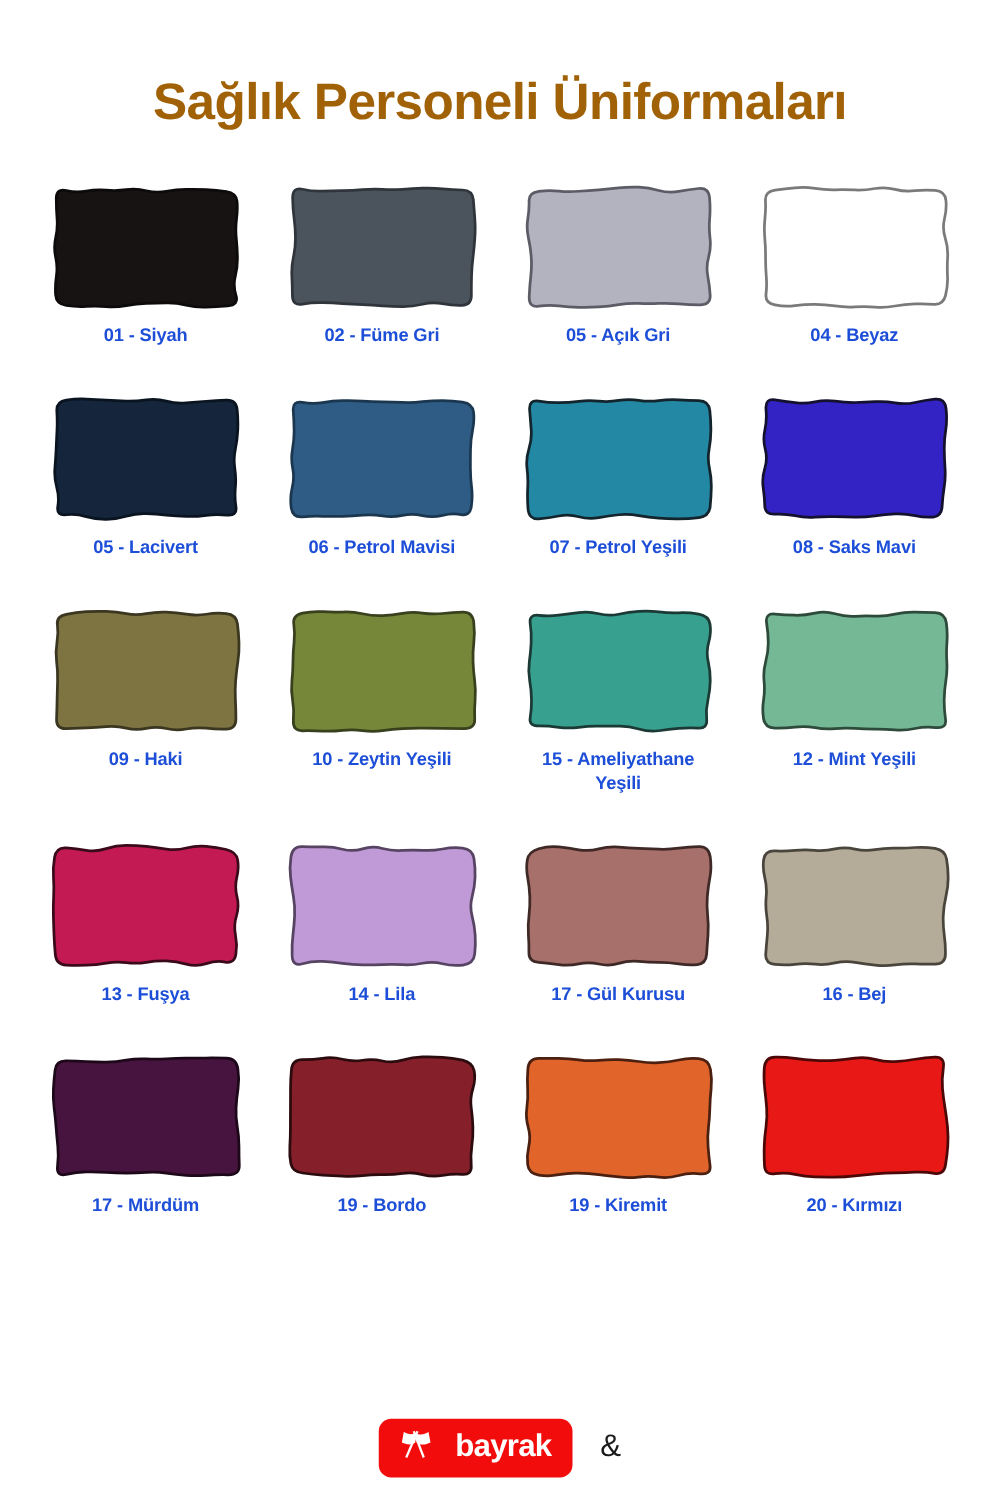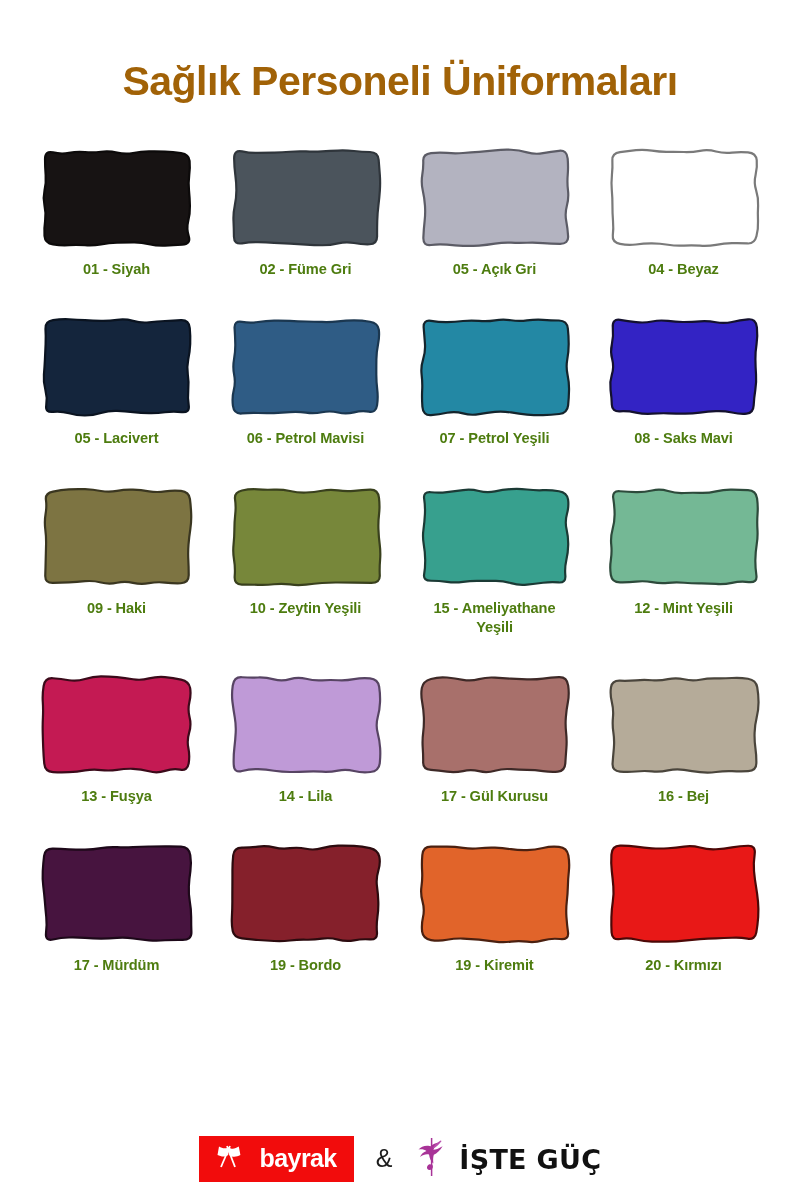--- a/index.html
+++ b/index.html
@@ -52,21 +52,21 @@
   .swatch-wrap svg {
     display: block;
     width: 156px;
     height: 104px;
     overflow: visible;
   }
   .cell-label {
     margin-top: 10px;
     font-size: 14.6px;
     font-weight: 600;
-    color: #4d7c0f;
+    color: #1d4ed8;
     text-align: center;
     line-height: 1.32;
     letter-spacing: -0.1px;
     width: 160px;
   }
   .row-pad {
     height: 36px;
   }
 
   
@@ -79,21 +79,21 @@
     align-items: center;
     justify-content: center;
     gap: 22px;
   }
   .logo-bayrak {
     background: #f20c0c;
     display: flex;
     align-items: center;
     gap: 7px;
     padding: 7px 17px 9px 14px;
-    border-radius: 0;
+    border-radius: 10px;
   }
   .logo-bayrak .flags { display: block; }
   .logo-bayrak .wordmark {
     color: #ffffff;
     font-size: 25px;
     font-weight: 700;
     letter-spacing: -0.6px;
     line-height: 1;
   }
   .amp {
@@ -312,25 +312,14 @@
         <path d="M22 24 L14 3" stroke="#ffffff" stroke-width="1.8" fill="none"></path>
         <path d="M16.5 4 C12 6.5 9 5 6 3.5 L4.5 12 C8 13.5 11.5 14.5 15.2 12 Z" fill="#ffffff"></path>
         <path d="M15.2 4.2 C19 6.8 22.5 5.5 25.8 3.6 L27.4 12 C23.8 13.8 20 14.6 16.3 12.2 Z" fill="#ffffff"></path>
       </svg>
     </span>
     <span class="wordmark">bayrak</span>
   </div>
 
   <span class="amp">&amp;</span>
 
-  <div class="logo-isteguc">
-    <span>
-      <svg width="36" height="42" viewBox="0 0 36 42" aria-hidden="true">
-        <path d="M17.6 2 L17.6 40" stroke="#a83397" stroke-width="1.5" fill="none"></path>
-        <path d="M15.5 10 C11 9 7 11 4.5 13.5 C8 13 10.5 13.6 12.5 15 C9.5 16 7.2 18.2 6 21 C9 18.6 12 17.8 15 18.4 C15.6 22.4 17 25.4 19.4 27.6 C19 24.2 19 21.4 19.8 18.8 C23 17.2 26 14.4 28.6 10.2 C24.6 12.6 21.6 13.8 19.4 13.8 C20.6 11 22.4 8.8 25 6.6 C21.6 7.2 18.8 8.4 16.8 10.2 Z" fill="#a83397"></path>
-        <path d="M26.5 4.5 C22.5 7 20 9.6 18.6 12.6 C22 11.4 25 8.8 27.6 5 Z" fill="#b94fae"></path>
-        <path d="M15.2 28.2 C13.2 29.4 12.4 31.4 13.4 33 C14.4 34.4 16.6 34.4 18 33 C19.2 31.8 19.2 29.8 18 28.6 Z" fill="#a83397"></path>
-      </svg>
-    </span>
-    <span class="wordmark">İŞTE GÜÇ</span>
-  </div>
 
 </div>
 
 </body></html>

